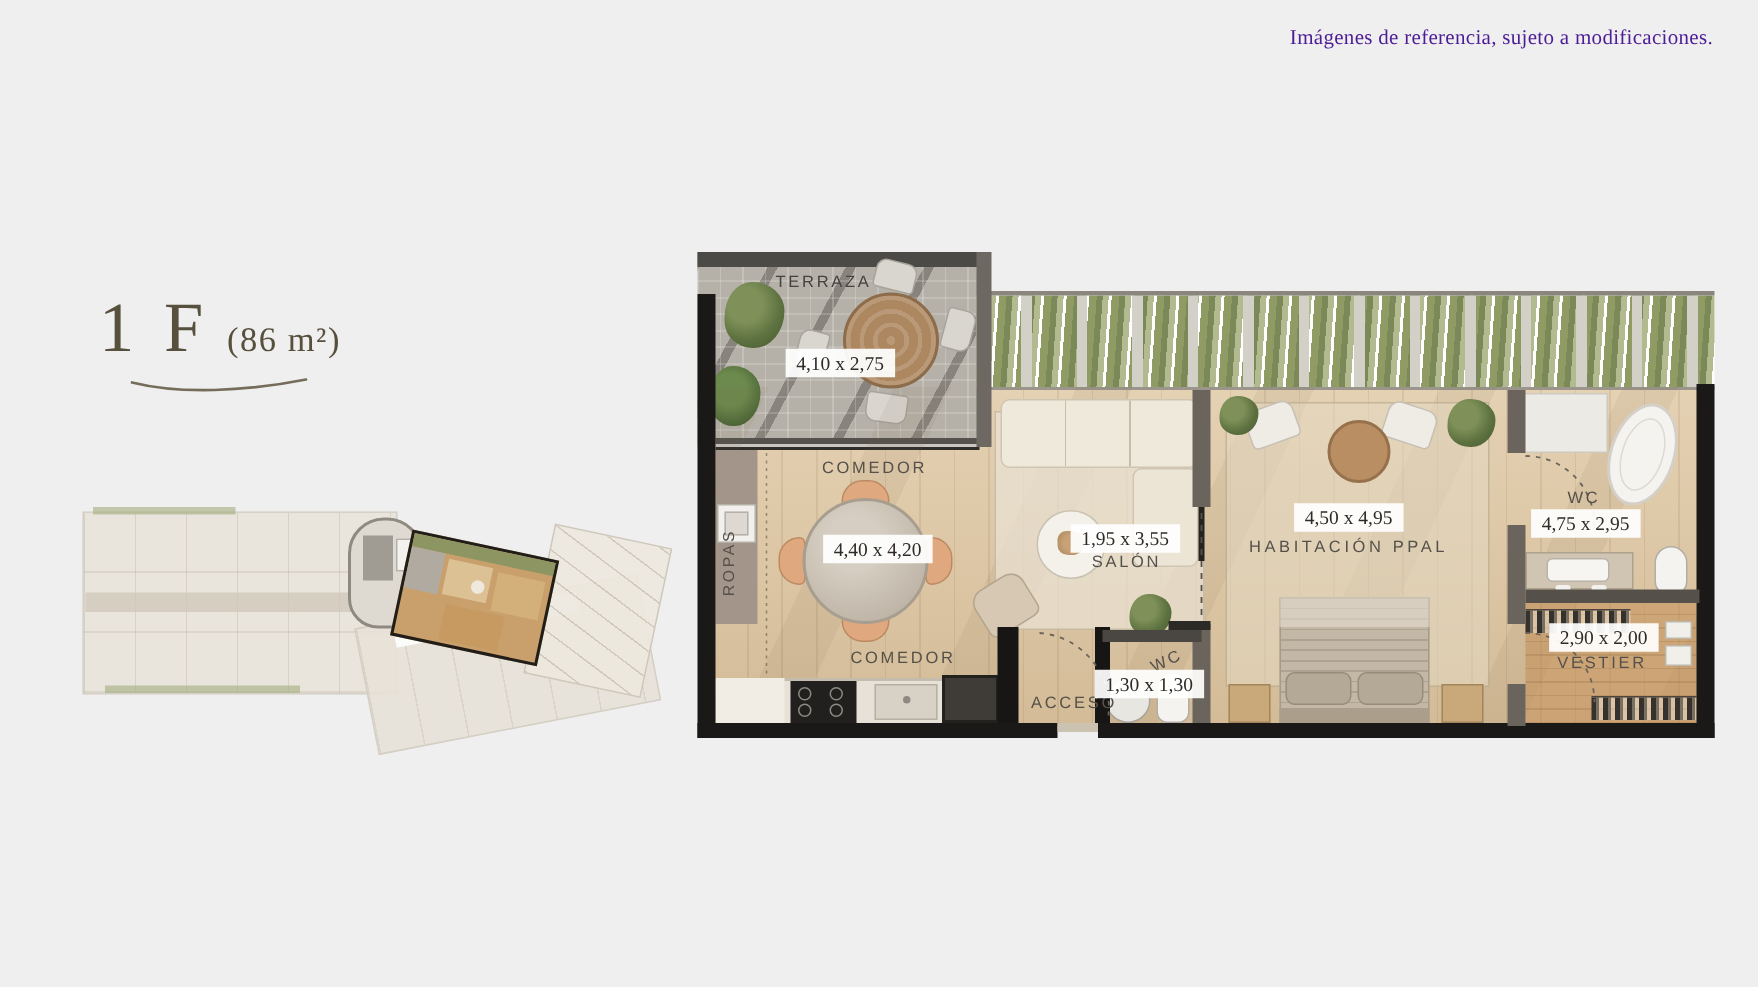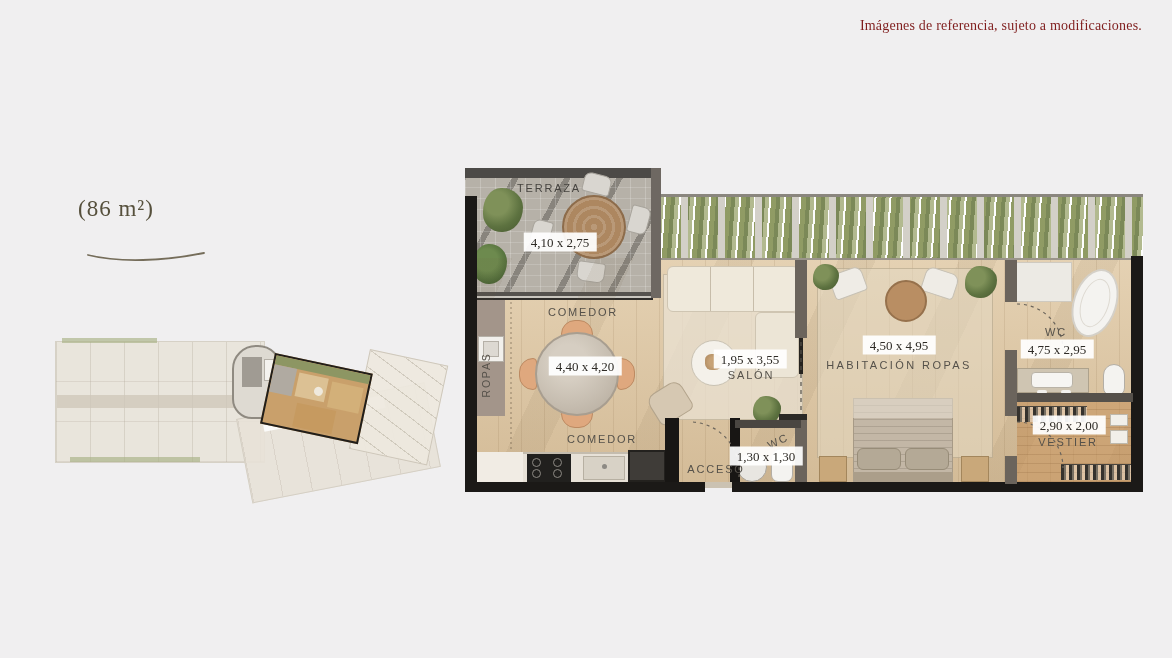--- a/index.html
+++ b/index.html
@@ -1,21 +1,21 @@
 <!DOCTYPE html>
 <html><head>
 <meta charset="utf-8">
 <style>
   *{margin:0;padding:0;box-sizing:border-box}
   html,body{width:1172px;height:658px}
   body{position:relative;background:#f0eff0;overflow:hidden;font-family:"Liberation Sans",sans-serif}
 
   
   .disclaimer{position:absolute;top:18px;right:30px;font-family:"Liberation Serif",serif;
-    font-size:14px;color:#7f1d1d;letter-spacing:.2px}
+    font-size:14px;color:#4c1d95;letter-spacing:.2px}
 
   
   .title-block{position:absolute;left:66px;top:196px;color:#56503c}
   .title-main{font-family:"Liberation Serif",serif;font-size:47px;letter-spacing:4px;line-height:1}
   .title-area{font-family:"Liberation Serif",serif;font-size:23px;letter-spacing:1px;margin-left:12px}
   .title-row{display:flex;align-items:baseline}
   .swoosh{position:absolute;left:20px;top:54px}
 
   
   .keyplan{position:absolute;left:40px;top:335px;width:412px;height:175px}
@@ -208,20 +208,21 @@
 
   .arcs{position:absolute;left:0;top:0;width:678px;height:326px;pointer-events:none}
 </style>
 </head>
 <body>
 
 <div class="disclaimer">Imágenes de referencia, sujeto a modificaciones.</div>
 
 <div class="title-block">
   <div class="title-row">
+    <span class="title-main">1 F</span>
     <span class="title-area">(86 m²)</span>
   </div>
   <svg class="swoosh" width="120" height="14" viewBox="0 0 120 14">
     <path d="M2 5 C 34 13, 78 11, 118 3" fill="none" stroke="#5f563f" stroke-width="1.8" stroke-linecap="round" opacity="0.85"></path>
   </svg>
 </div>
 
 <div class="keyplan">
   <div class="kp kp-left-wing"></div>
   <div class="kp kp-corridor"></div>
@@ -355,19 +356,19 @@
   <div class="rlabel" id="lbl-comedor">COMEDOR</div>
   <div class="dim" id="dim-comedor">4,40 x 4,20</div>
   <div class="rlabel" id="lbl-ropas">ROPAS</div>
   <div class="rlabel" id="lbl-cocina">COMEDOR</div>
   <div class="dim" id="dim-salon">1,95 x 3,55</div>
   <div class="rlabel" id="lbl-salon">SALÓN</div>
   <div class="rlabel" id="lbl-acceso">ACCESO</div>
   <div class="rlabel" id="lbl-wc-acc">WC</div>
   <div class="dim" id="dim-wc-acc">1,30 x 1,30</div>
   <div class="dim" id="dim-hab">4,50 x 4,95</div>
-  <div class="rlabel" id="lbl-hab">HABITACIÓN ROPAS</div>
+  <div class="rlabel" id="lbl-hab">HABITACIÓN PPAL</div>
   <div class="rlabel" id="lbl-wc-ppal">WC</div>
   <div class="dim" id="dim-wc-ppal">4,75 x 2,95</div>
   <div class="dim" id="dim-vest">2,90 x 2,00</div>
   <div class="rlabel" id="lbl-vest">VESTIER</div>
 
 </div>
 
 </body></html>

